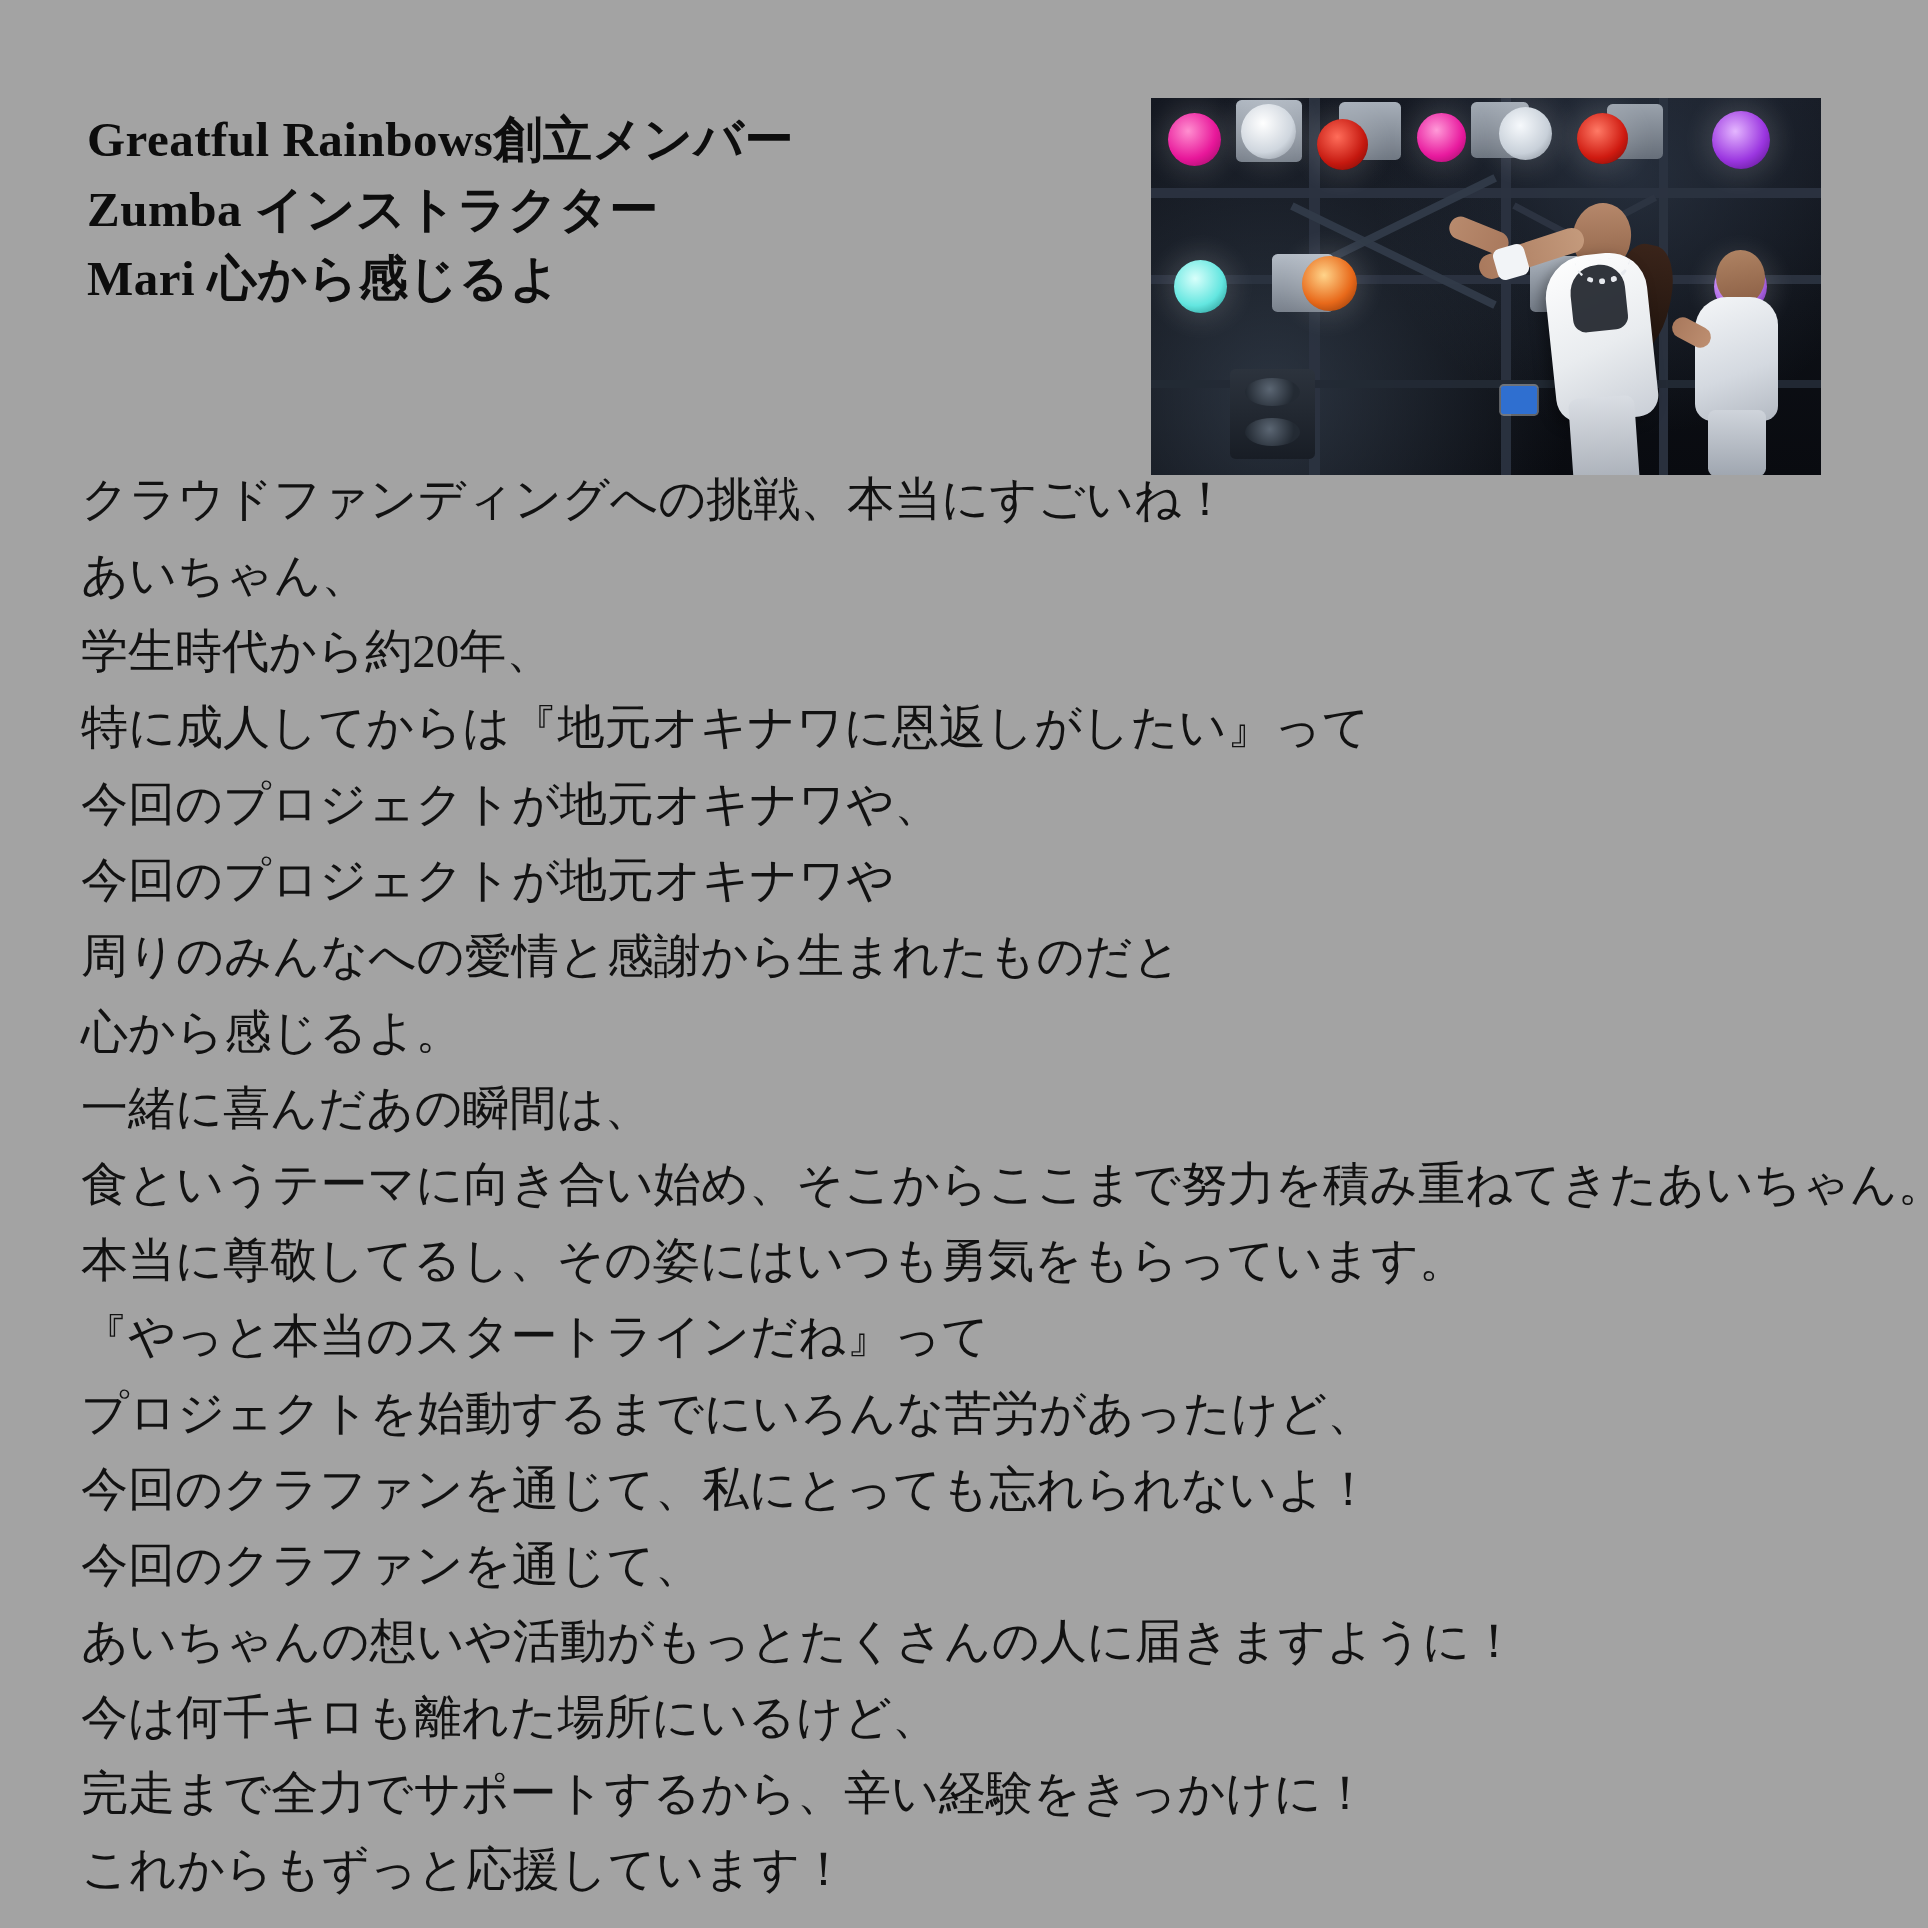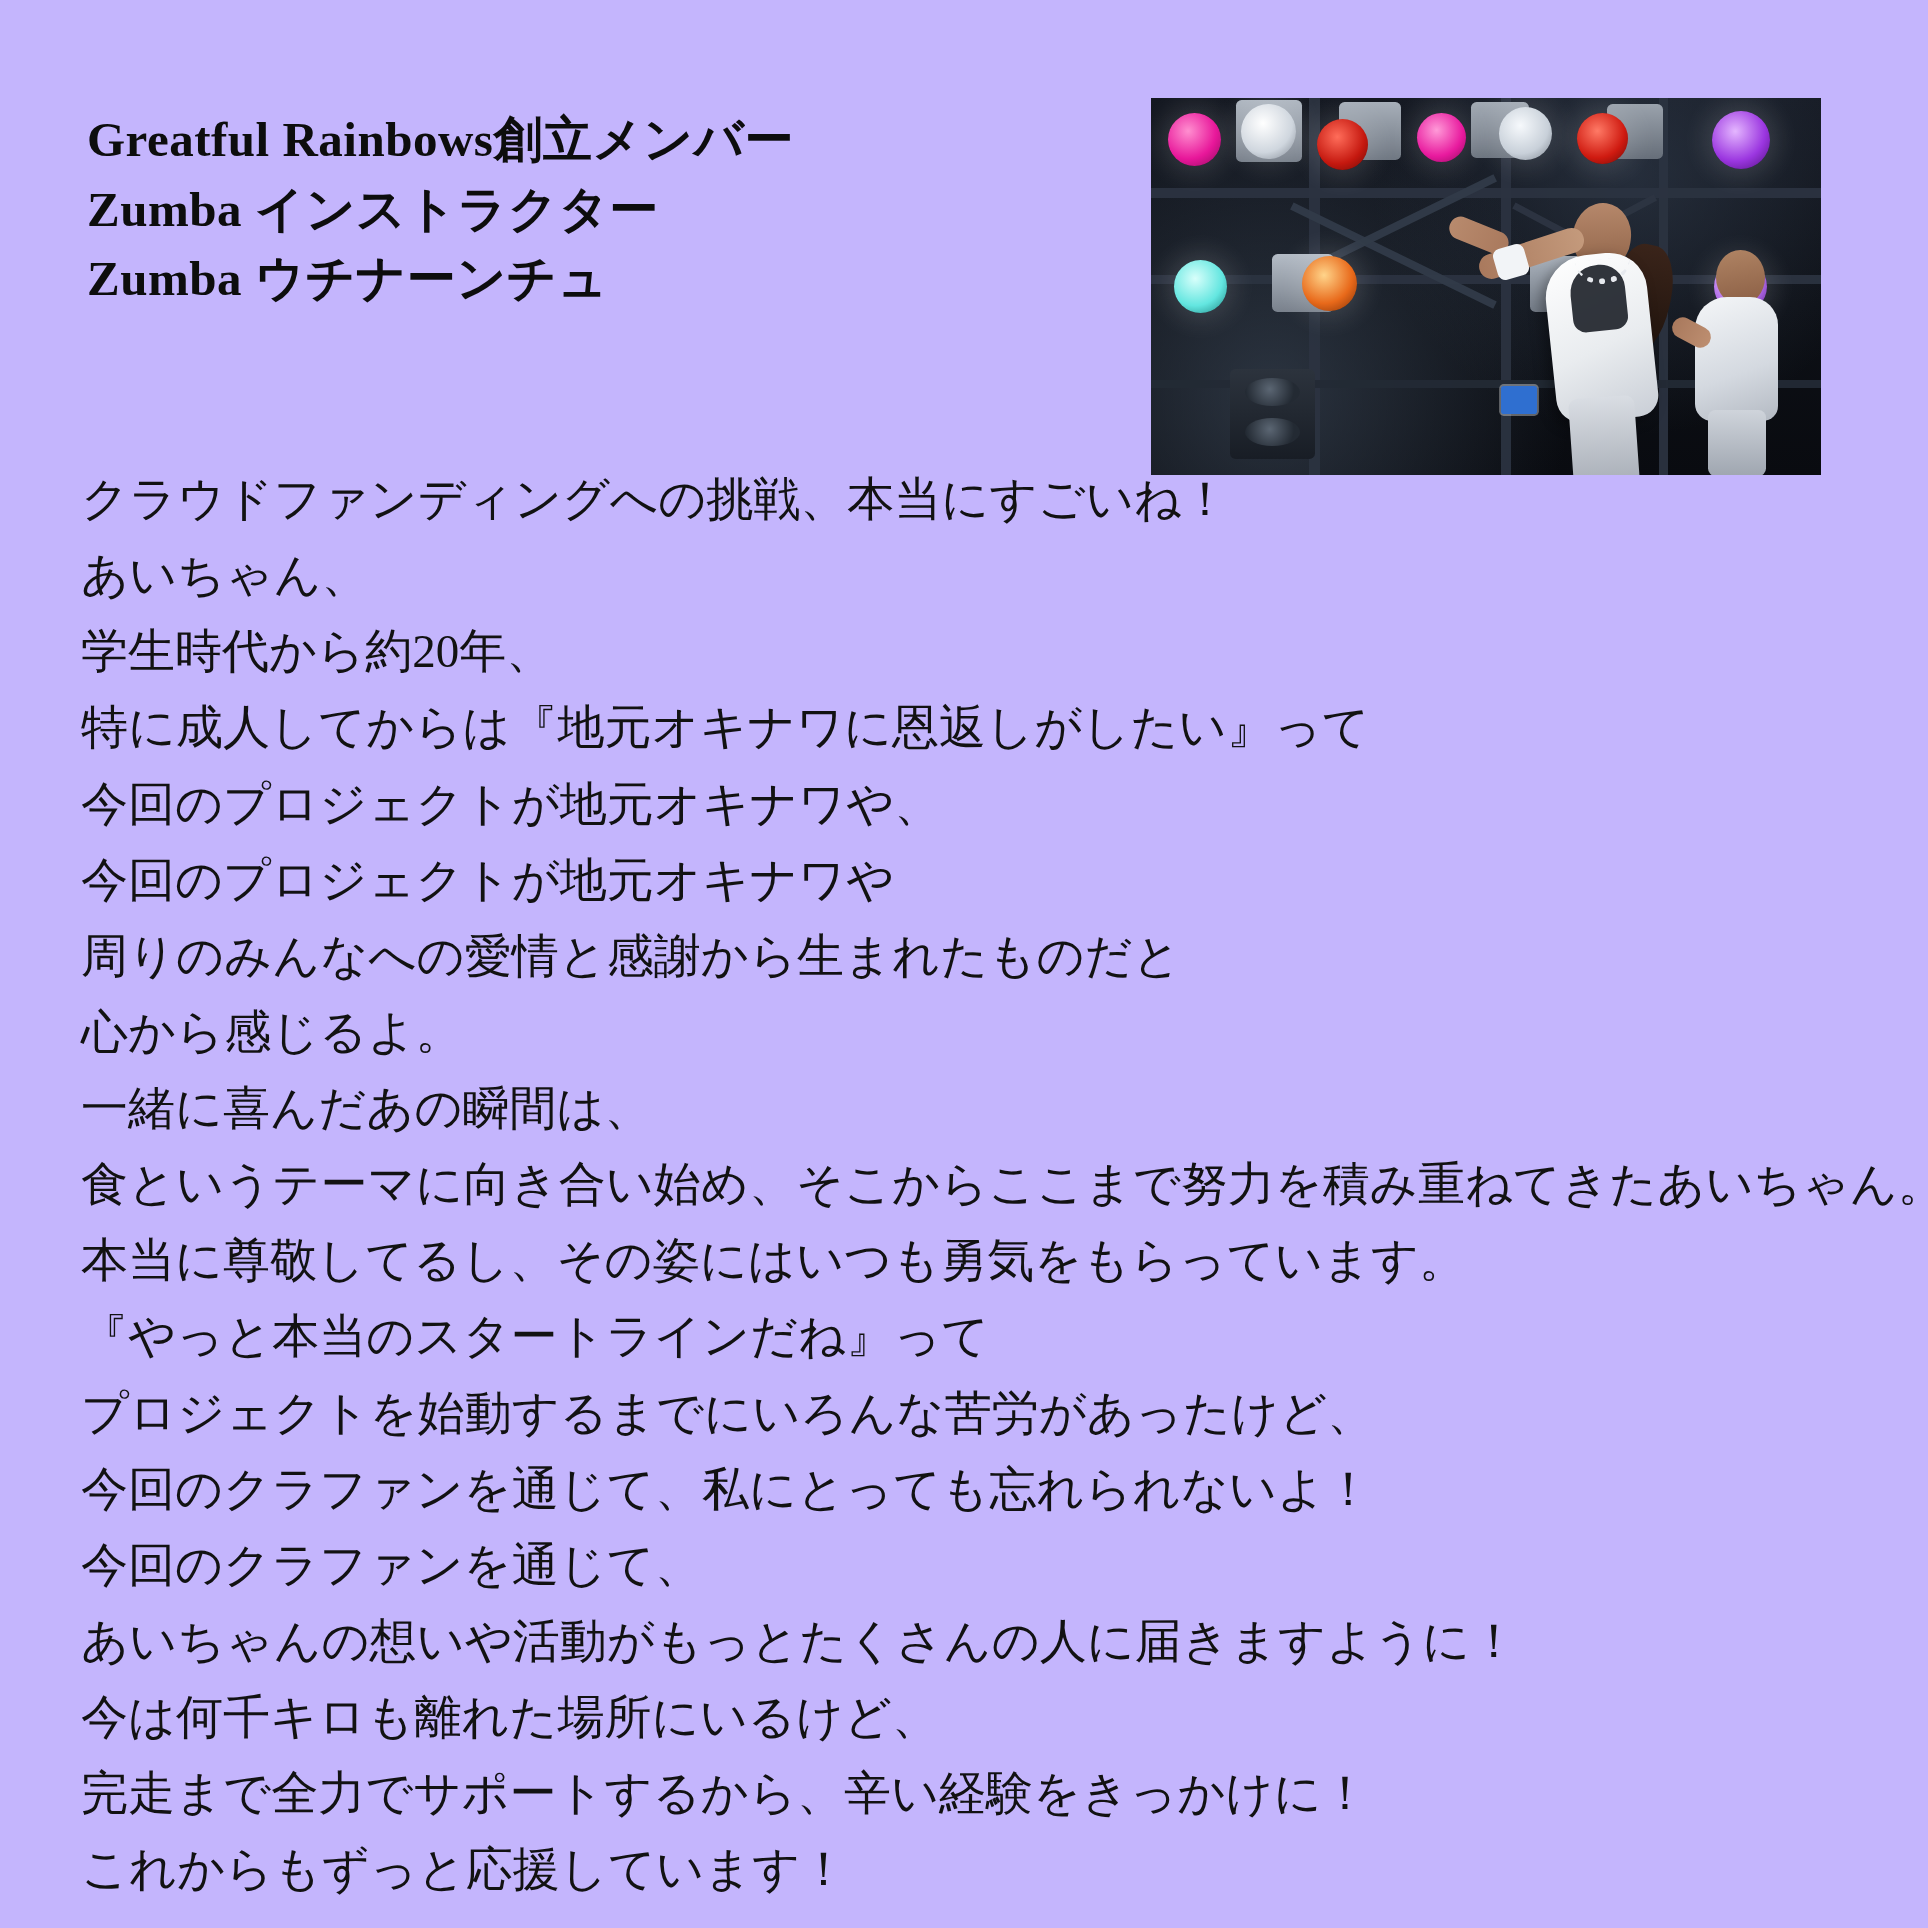--- a/index.html
+++ b/index.html
@@ -12,21 +12,21 @@
     height: 1928px;
     position: relative;
     font-family: "Liberation Serif", "DejaVu Serif", serif;
     color: #111111;
     overflow: hidden;
   }
 
   .page {
     position: absolute;
     inset: 0;
-    background: #c4b5fd;
+    background: #a3a3a3;
   }
 
   
   .heading {
     position: absolute;
     left: 87px;
     top: 105px;
     width: 1017px;
     font-family: "Liberation Serif", "DejaVu Serif", serif;
     font-weight: 700;
@@ -301,21 +301,21 @@
   .body-text .tline { display: block; }
 </style>
 </head>
 <body>
 
 <div class="page">
 
   <div class="heading">
     <span class="hline">Greatful Rainbows創立メンバー</span>
     <span class="hline">Zumba インストラクター</span>
-    <span class="hline">Zumba ウチナーンチュ</span>
+    <span class="hline">Mari 心から感じるよ</span>
   </div>
 
   <div class="photo-wrap">
     <div class="photo">
       <div class="bg-haze"></div>
 
       <div class="truss v1"></div>
       <div class="truss v2"></div>
       <div class="truss v3"></div>
       <div class="truss h1"></div>

